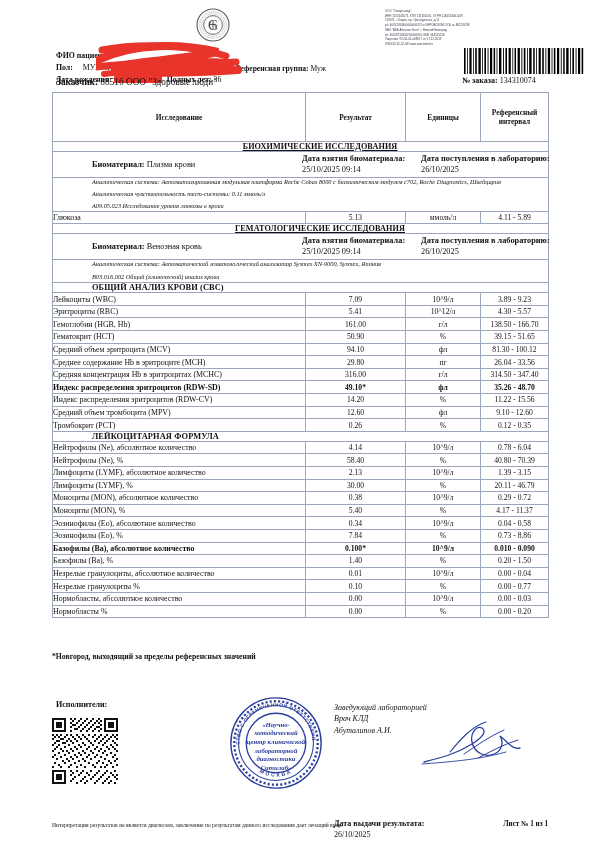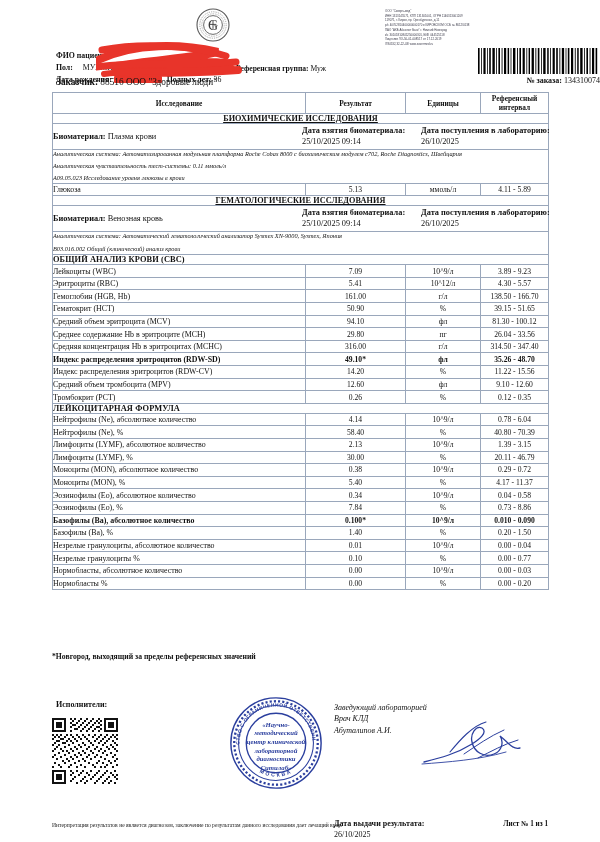--- a/index.html
+++ b/index.html
@@ -35,21 +35,21 @@
   }
 
   .company-info {
     position: absolute; left: 385px; top: 9px; width: 130px;
     font-family: "Liberation Sans", sans-serif;
     font-size: 2.9px; line-height: 1.62; color: #3b3b4a;
     letter-spacing: .02px;
   }
 
   
-  .barcode-block { position: absolute; left: 476px; top: 48px; width: 124px; text-align: right; }
+  .barcode-block { position: absolute; left: 462px; top: 48px; width: 124px; text-align: left; }
   .barcode { height: 26px; width: 124px; display: block; }
   .order-line {
     font-size: 8px; margin-top: 2px; white-space: nowrap;
     font-family: "Liberation Serif", serif;
   }
   .order-line b { font-weight: bold; }
 
   
   .patient { position: absolute; left: 56px; top: 50px; font-size: 7.8px; line-height: 1.52; }
   .patient .row { white-space: nowrap; }
@@ -73,25 +73,25 @@
     font-size: 7.6px;
   }
   .tbl col.c-name { width: 253px; }
   .tbl col.c-res  { width: 100px; }
   .tbl col.c-unit { width: 75px; }
   .tbl col.c-ref  { width: 68px; }
 
   .tbl td, .tbl th { border: 1px solid #9aa7bb; padding: 0; vertical-align: middle; }
   .tbl th {
     font-weight: bold; font-size: 7.4px; text-align: center;
-    height: 15px; padding: 1px 2px;
+    height: 15px; padding: 15px 2px;
   }
   .hdr-row th { background: #fff; }
 
-  td.full { border-left: 1px solid #9aa7bb; border-right: 1px solid #9aa7bb; }
+  td.full { border-left: 1px solid #9aa7bb; border-right: 1px solid #9aa7bb; padding-left: 39px; }
 
   .sect-title {
     text-align: center; font-weight: bold; font-size: 8.2px;
     text-decoration: underline; padding: 2px 0 1px; letter-spacing: .1px;
   }
 
   .biomat {
     padding: 2px 4px 3px 4px; font-size: 8.3px; position: relative; height: 26px;
   }
   .biomat .bm-label { font-weight: bold; }

